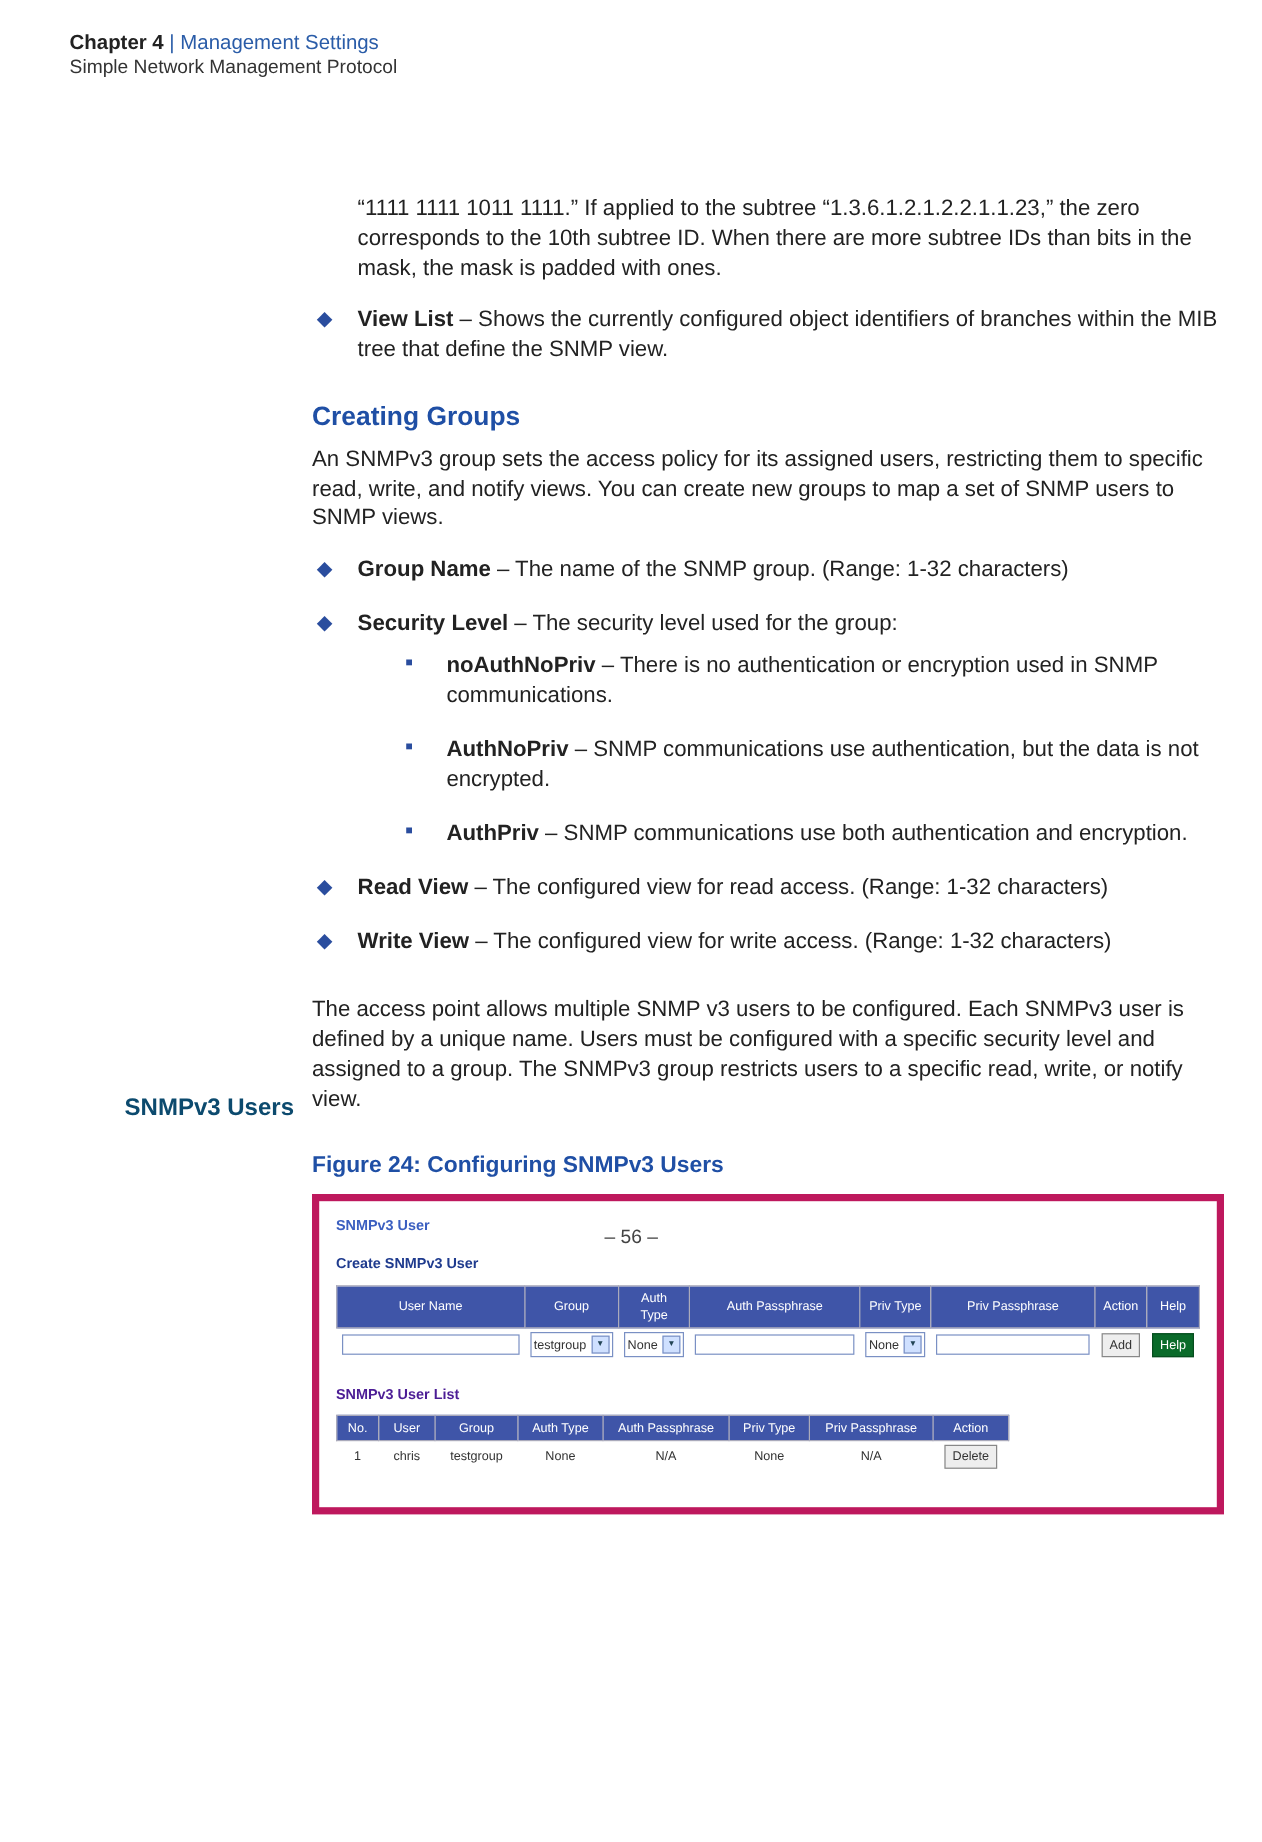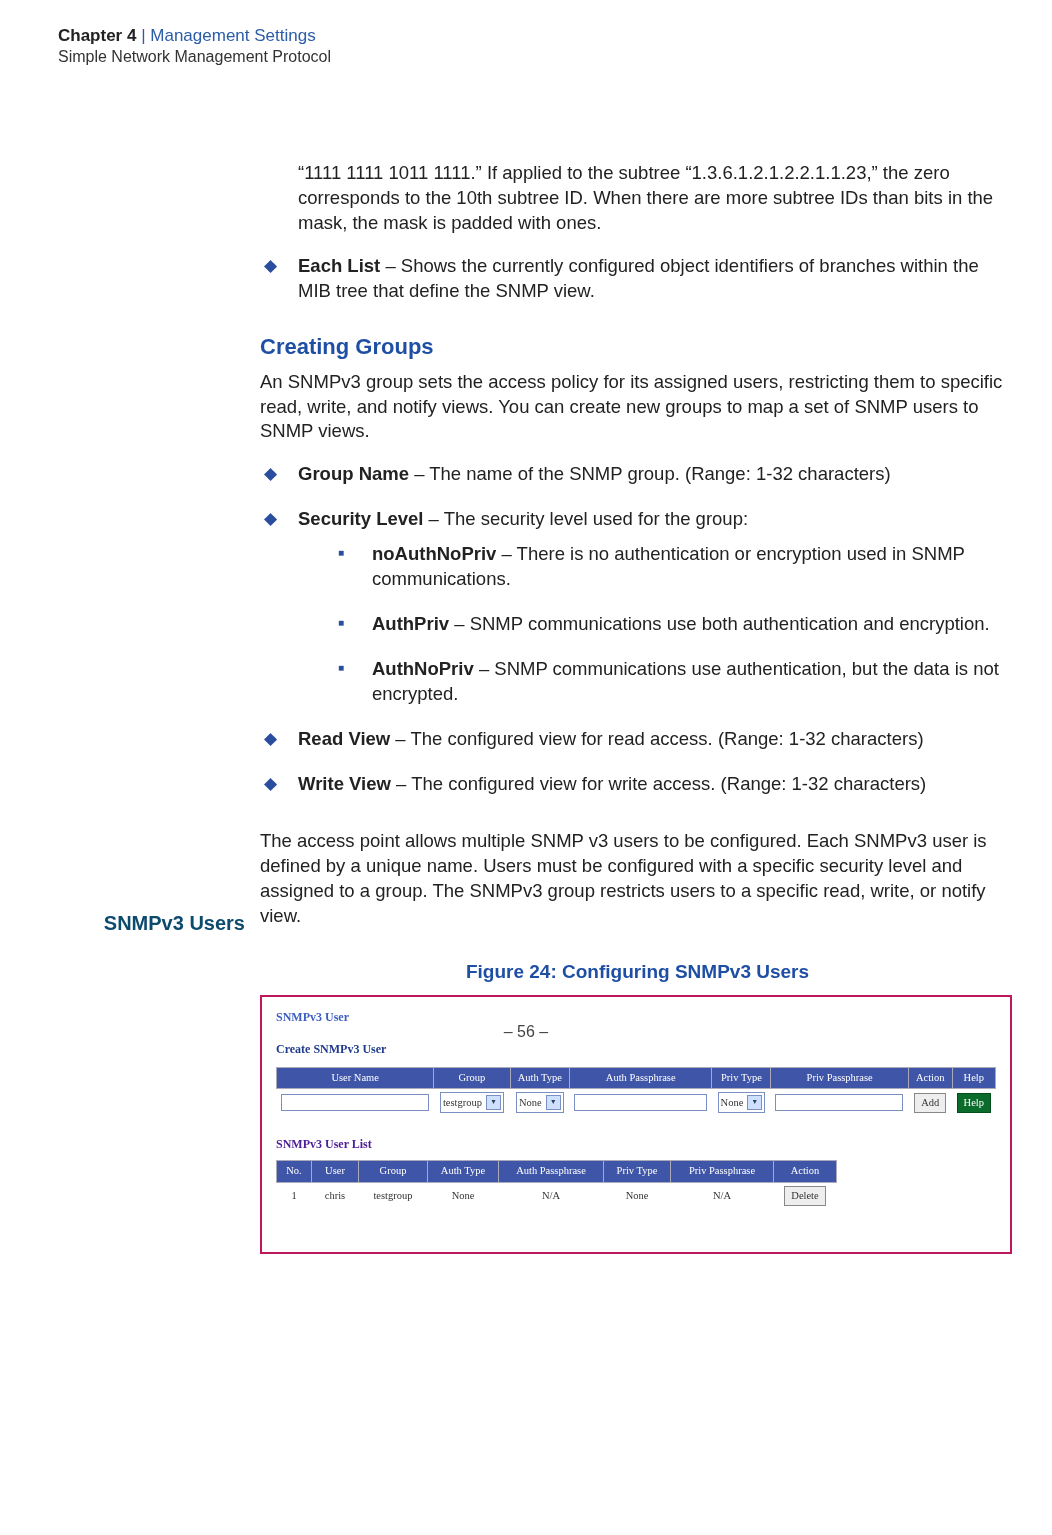--- a/index.html
+++ b/index.html
@@ -93,30 +93,29 @@
     font-size: 20px;
     text-align: right;
   }
   .b { font-weight: 700; }
   .figcap {
     color: #1f4fa5;
     font-weight: 700;
     font-size: 19px;
     margin-top: 30px;
     margin-bottom: 10px;
-    text-align: center;
   }
 
   
   .figure {
-    border: 2px solid #be185d;
+    border: 6px solid #be185d;
     width: 748px;
     height: 255px;
     position: relative;
-    font-family: Liberation Serif, serif;
+    font-family: Liberation Sans, sans-serif;
     font-size: 11px;
     color: #333;
     background: #fff;
     overflow: hidden;
   }
   .fig-inner { padding: 12px 14px; }
   .fig-title1 { color: #3b5fc0; font-weight: 700; font-size: 12px; margin-bottom: 16px; }
   .fig-title2 { color: #1f3b8e; font-weight: 700; font-size: 12px; margin-bottom: 10px; }
   .fig-title3 { color: #4c1d95; font-weight: 700; font-size: 12px; margin: 20px 0 8px 0; }
   table.form-tbl, table.list-tbl {
@@ -188,42 +187,42 @@
     </div>
     <div class="section-line">Simple Network Management Protocol</div>
   </div>
 
   <div class="content">
 
     <p class="para" style="padding-left:38px;margin-top:16px;">“1111 1111 1011 1111.” If applied to the subtree “1.3.6.1.2.1.2.2.1.1.23,” the zero corresponds to the 10th subtree ID. When there are more subtree IDs than bits in the mask, the mask is padded with ones.</p>
 
     <ul class="diamond">
       <li>
-        <span class="b">Each List</span><span> – Shows the currently configured object identifiers of branches within the MIB tree that define the SNMP view.</span>
+        <span class="b">View List</span><span> – Shows the currently configured object identifiers of branches within the MIB tree that define the SNMP view.</span>
       </li>
     </ul>
 
     <div class="h3">Creating Groups</div>
     <p class="para">An SNMPv3 group sets the access policy for its assigned users, restricting them to specific read, write, and notify views. You can create new groups to map a set of SNMP users to SNMP views.</p>
 
     <ul class="diamond">
       <li>
         <span class="b">Group Name</span><span> – The name of the SNMP group. (Range: 1-32 characters)</span>
       </li>
       <li>
         <span class="b">Security Level</span><span> – The security level used for the group:</span>
         <ul class="square">
           <li>
             <span class="b">noAuthNoPriv</span><span> – There is no authentication or encryption used in SNMP communications.</span>
           </li>
           <li>
-            <span class="b">AuthPriv</span><span> – SNMP communications use both authentication and encryption.</span>
+            <span class="b">AuthNoPriv</span><span> – SNMP communications use authentication, but the data is not encrypted.</span>
           </li>
           <li>
-            <span class="b">AuthNoPriv</span><span> – SNMP communications use authentication, but the data is not encrypted.</span>
+            <span class="b">AuthPriv</span><span> – SNMP communications use both authentication and encryption.</span>
           </li>
         </ul>
       </li>
       <li>
         <span class="b">Read View</span><span> – The configured view for read access. (Range: 1-32 characters)</span>
       </li>
       <li>
         <span class="b">Write View</span><span> – The configured view for write access. (Range: 1-32 characters)</span>
       </li>
     </ul>

